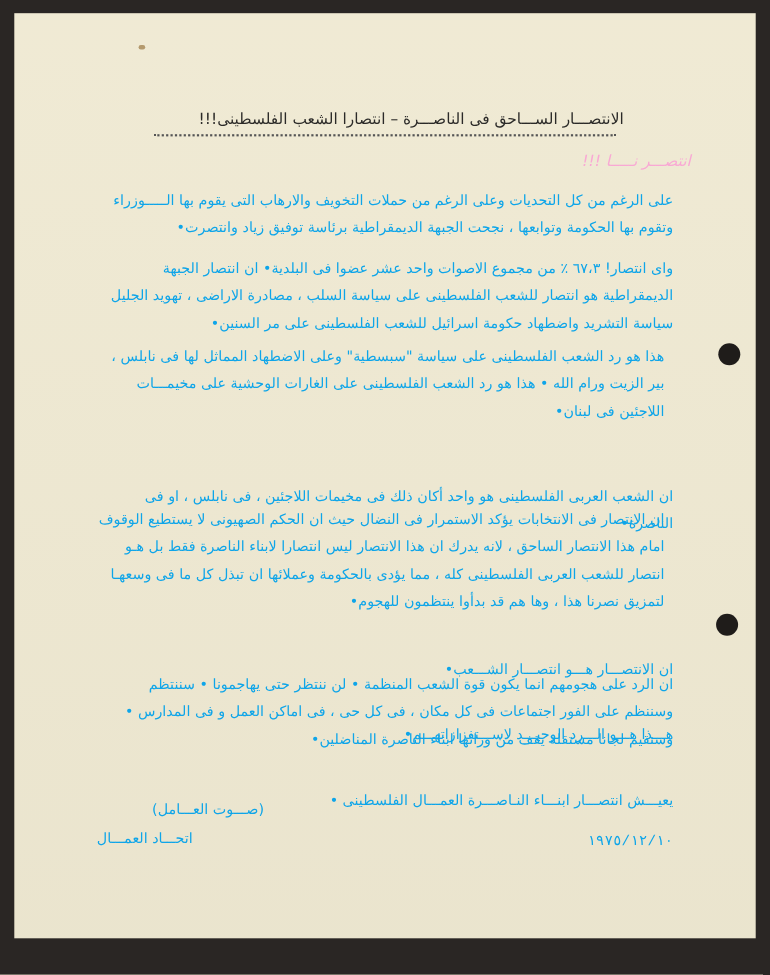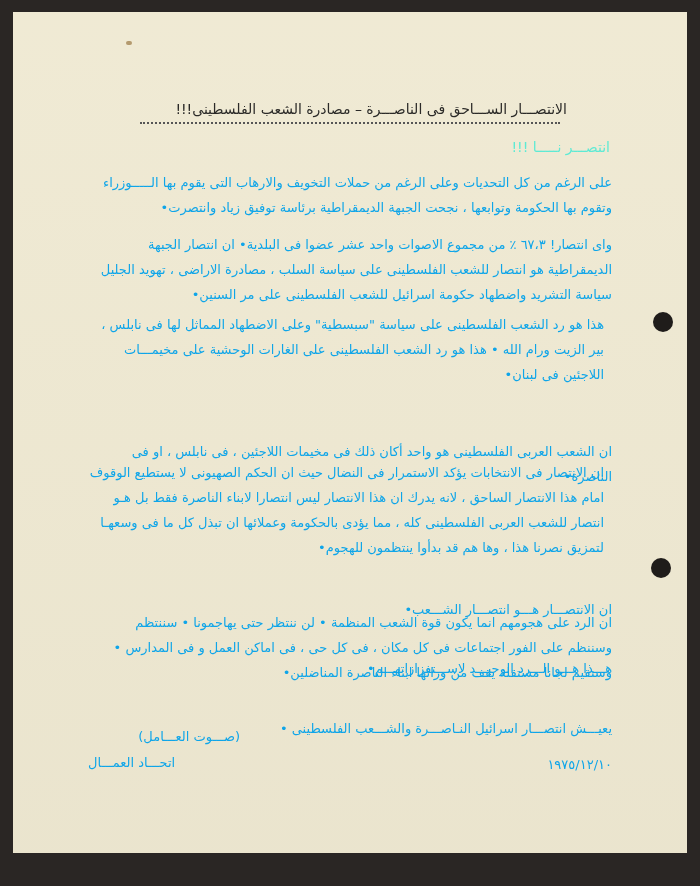--- a/index.html
+++ b/index.html
@@ -10,40 +10,40 @@
   .paper {
     position:absolute; left:13px; top:12px; width:674px; height:841px;
     background:#efe9d2;
     background-image: linear-gradient(180deg, rgba(255,255,255,0.05), rgba(0,0,0,0.02));
   }
   .mark { position:absolute; left:113px; top:29px; width:6px; height:4px; background:#b49a6e; border-radius:2px; }
   .hole { position:absolute; width:20px; height:20px; border-radius:50%; background:#1f1c1a; }
   .txt { position:absolute; direction:rtl; text-align:right; color:#0ea5e9; font-size:13px; line-height:25px; }
   .title { position:absolute; right:133px; top:101px; direction:rtl; font-size:14px; color:#2b2a28; white-space:nowrap; }
   .dots { position:absolute; left:140px; top:116px; width:420px; height:6px; border-bottom:2px dotted #555; }
-  .sub { position:absolute; right:90px; top:139px; direction:rtl; font-size:14px; color:#5eead4; }
+  .sub { position:absolute; right:72px; top:139px; direction:rtl; font-size:14px; color:#f9a8d4;font-style:italic; }
 </style>
 </head>
 <body>
 
 <div class="paper">
   <div class="mark"></div>
   <div class="hole" style="left:640px; top:300px;"></div>
   <div class="hole" style="left:638px; top:546px;"></div>
 </div>
 
-<div class="title">الانتصـــار الســـاحق فى الناصـــرة – مصادرة الشعب الفلسطينى!!!</div>
+<div class="title">الانتصـــار الســـاحق فى الناصـــرة – انتصارا الشعب الفلسطينى!!!</div>
 <div class="dots"></div>
 <div class="sub">انتصـــر نـــــا !!!</div>
 
 <div class="txt" style="right:88px; top:170px; width:520px;">على الرغم من كل التحديات وعلى الرغم من حملات التخويف والارهاب التى يقوم بها الـــــوزراء وتقوم بها الحكومة وتوابعها ، نجحت الجبهة الديمقراطية برئاسة توفيق زياد وانتصرت•</div>
 <div class="txt" style="right:88px; top:232px; width:520px;text-align:right;">واى انتصار! ٦٧،٣ ٪ من مجموع الاصوات واحد عشر عضوا فى البلدية• ان انتصار الجبهة الديمقراطية هو انتصار للشعب الفلسطينى على سياسة السلب ، مصادرة الاراضى ، تهويد الجليل سياسة التشريد واضطهاد حكومة اسرائيل للشعب الفلسطينى على مر السنين•</div>
 <div class="txt" style="right:96px; top:312px; width:520px;">هذا هو رد الشعب الفلسطينى على سياسة "سبسطية" وعلى الاضطهاد المماثل لها فى نابلس ، بير الزيت ورام الله • هذا هو رد الشعب الفلسطينى على الغارات الوحشية على مخيمـــات اللاجئين فى لبنان•</div>
 <div class="txt" style="right:88px; top:400px; width:520px;margin-top:39px;">ان الشعب العربى الفلسطينى هو واحد أكان ذلك فى مخيمات اللاجئين ، فى نابلس ، او فى الناصرة•</div>
 <div class="txt" style="right:96px; top:460px; width:520px;">ان الانتصار فى الانتخابات يؤكد الاستمرار فى النضال حيث ان الحكم الصهيونى لا يستطيع الوقوف امام هذا الانتصار الساحق ، لانه يدرك ان هذا الانتصار ليس انتصارا لابناء الناصرة فقط بل هـو انتصار للشعب العربى الفلسطينى كله ، مما يؤدى بالحكومة وعملائها ان تبذل كل ما فى وسعهـا لتمزيق نصرنا هذا ، وها هم قد بدأوا ينتظمون للهجوم•</div>
 <div class="txt" style="right:88px; top:568px; width:520px;margin-top:29px;">ان الانتصـــار هـــو انتصـــار الشـــعب•</div>
 <div class="txt" style="right:88px; top:598px; width:520px;margin-top:12px;">ان الرد على هجومهم انما يكون قوة الشعب المنظمة • لن ننتظر حتى يهاجمونا • سننتظم وسننظم على الفور اجتماعات فى كل مكان ، فى كل حى ، فى اماكن العمل و فى المدارس • وسنقيم لجانا مستقلة يقف من ورائها ابناء الناصرة المناضلين•</div>
 <div class="txt" style="right:88px; top:656px; width:520px;">هـــذا هـــو الـــرد الوحيـــد لاســـتفزازاتهـــم•</div>
-<div class="txt" style="right:88px; top:716px; width:520px;">يعيـــش انتصـــار اسرائيل النـاصـــرة والشـــعب الفلسطينى •</div>
+<div class="txt" style="right:88px; top:716px; width:520px;">يعيـــش انتصـــار ابنـــاء النـاصـــرة العمـــال الفلسطينى •</div>
 
-<div class="txt" style="right:88px; top:752px;">١٩٧٥/١٢/١٠</div>
+<div class="txt" style="right:88px; top:752px;font-family:Liberation Mono, monospace;">١٩٧٥/١٢/١٠</div>
 <div class="txt" style="left:88px; top:750px; text-align:left; width:140px;">اتحـــاد العمـــال</div>
 <div class="txt" style="left:100px; top:724px; text-align:right; width:140px;">(صـــوت العـــامل)</div>
 
 </body></html>

